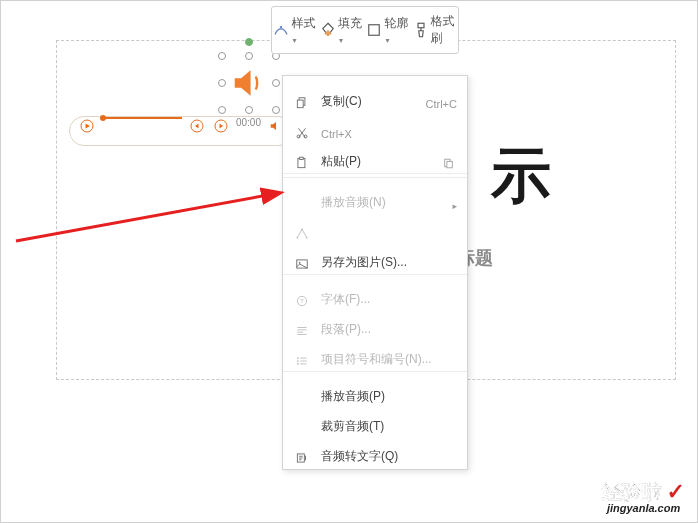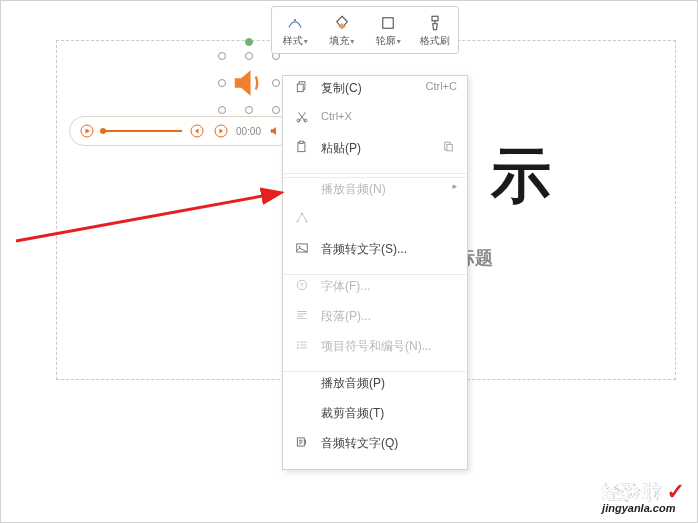--- a/index.html
+++ b/index.html
@@ -70,21 +70,21 @@
   .audio-bar {
     position: absolute;
     left: 68px;
     top: 115px;
     width: 225px;
     height: 30px;
     border: 1px solid #e0d4c4;
     border-radius: 16px;
     background: #fff;
     display: flex;
-    align-items: center;
+    align-items: flex-start;
     padding: 0 8px;
     gap: 6px;
   }
   .audio-btn {
     width: 18px; height: 18px;
     display: flex; align-items:center; justify-content:center;
     color: #e86b1c;
     font-size: 11px;
   }
   .audio-track {
@@ -114,24 +114,24 @@
     background: #fff;
     border: 1px solid #d0d0d0;
     border-radius: 3px;
     display: flex;
     align-items: center;
     padding: 2px 0;
   }
   .tb-item {
     flex: 1;
     display: flex;
-    flex-direction: column;
+    flex-direction: row;
     align-items: center;
     gap: 1px;
-    font-size: 10px;
+    font-size: 12px;
     color: #555;
     cursor: pointer;
   }
   .tb-icon {
     width: 20px; height: 20px;
     display: flex; align-items:center; justify-content:center;
   }
   .drop::after{
     content:"▾";
     font-size: 8px;
@@ -146,21 +146,21 @@
     width: 186px;
     background: #fff;
     border: 1px solid #d4d4d4;
     box-shadow: 2px 2px 6px rgba(0,0,0,0.12);
     padding: 4px 0;
     font-size: 12px;
     color: #444;
   }
   .ctx-item {
     display: flex;
-    align-items: flex-start;
+    align-items: flex-end;
     height: 30px;
     padding: 0 10px;
     gap: 10px;
     cursor: pointer;
   }
   .ctx-item.disabled {
     color: #b8b8b8;
   }
   .ctx-icon {
     width: 18px;
@@ -184,21 +184,21 @@
     position: absolute;
     left: 10px;
     top: 130px;
     pointer-events: none;
   }
   
   .watermark {
     position: absolute;
     right: 12px;
     bottom: 8px;
-    text-align: left;
+    text-align: center;
     line-height: 1;
   }
   .wm-line1 {
     font-size: 20px;
     font-weight: 900;
     color: #111;
     -webkit-text-stroke: 0.5px #fff;
   }
   .wm-check { color: #d22; font-size: 22px; font-weight: 900;}
   .wm-line2 {
@@ -354,21 +354,21 @@
     </span>
   </div>
   <div class="ctx-item">
     <span class="ctx-icon">
       <svg width="14" height="14" viewBox="0 0 24 24">
           <rect x="3" y="5" width="18" height="14" fill="none" stroke="#666" stroke-width="1.5"></rect>
           <circle cx="8" cy="10" r="1.5" fill="#666"></circle>
           <path fill="none" stroke="#666" stroke-width="1.5" d="M3 17l5-5 13 7"></path>
         </svg>
     </span>
-    <span class="ctx-label">音频转文字(S)...</span>
+    <span class="ctx-label">另存为图片(S)...</span>
   </div>
   <div class="sep"></div>
   <div class="ctx-item disabled">
     <span class="ctx-icon">
       <svg width="14" height="14" viewBox="0 0 24 24">
           <circle cx="12" cy="12" r="8" fill="none" stroke="#bbb" stroke-width="1.5"></circle>
           <text x="12" y="16" font-size="10" text-anchor="middle" fill="#bbb">T</text>
         </svg>
     </span>
     <span class="ctx-label">字体(F)...</span>

